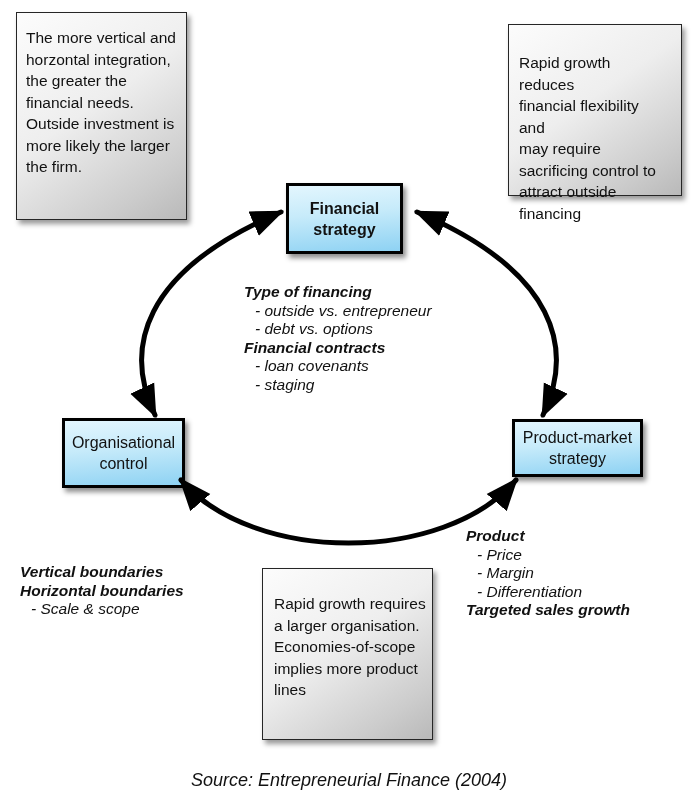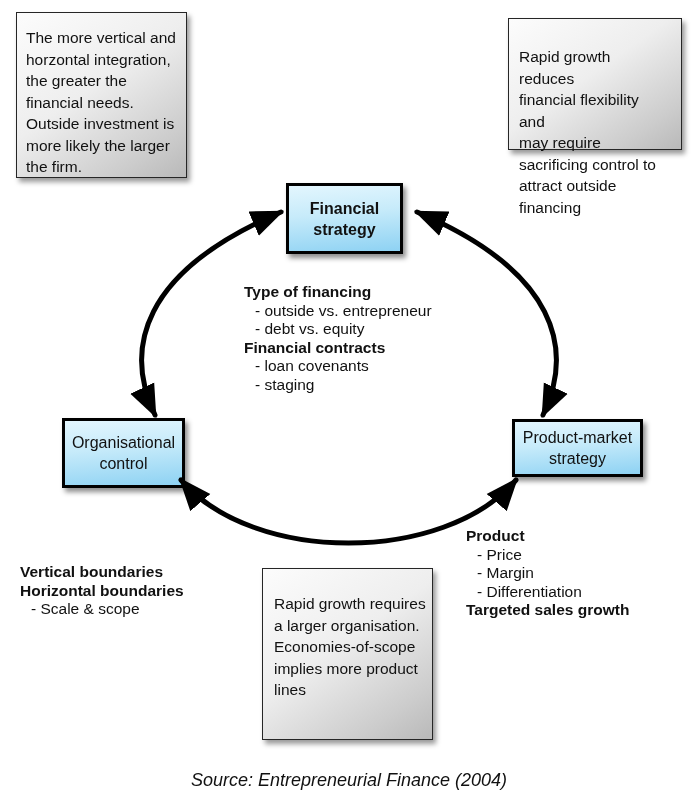--- a/index.html
+++ b/index.html
@@ -10,22 +10,22 @@
   
   .callout{
     position:absolute;
     border:1.5px solid #262626;
     background:linear-gradient(145deg,#fcfcfc 0%,#eeeeee 45%,#cccccc 82%,#b9b9b9 100%);
     box-shadow:3px 4px 5px rgba(0,0,0,0.40);
     font-size:15.5px;line-height:21.5px;
     white-space:pre-line;
     box-sizing:border-box;
   }
-  .callout.tl{left:16px;top:12px;width:171px;height:166px;padding:14px 8px 0 9px;}
-  .callout.tr{left:508px;top:18px;width:174px;height:132px;padding:27px 20px 0 10px;}
+  .callout.tl{left:16px;top:12px;width:171px;height:208px;padding:14px 8px 0 9px;}
+  .callout.tr{left:508px;top:24px;width:174px;height:172px;padding:27px 20px 0 10px;}
   .callout.bc{left:262px;top:568px;width:171px;height:172px;padding:24px 4px 0 11px;}
   
   .strategy{
     position:absolute;
     border:3px solid #000000;
     background:linear-gradient(175deg,#e3f6fe 0%,#c7ebfa 42%,#8ed2f3 100%);
     box-shadow:3px 4px 5px rgba(0,0,0,0.45);
     display:flex;align-items:center;justify-content:center;
     text-align:center;font-size:16px;line-height:21px;
     white-space:pre-line;box-sizing:border-box;
@@ -37,21 +37,21 @@
   .note{position:absolute;}
   .note-line{font-size:15.5px;line-height:18.5px;white-space:pre;}
   .note-line.bold{font-weight:bold;}
   .note-line.indent{padding-left:11px;}
   .note.financing{left:244px;top:283px;}
   .note.organisation{left:20px;top:563px;}
   .note.product{left:466px;top:527px;}
   
   svg.arrows{position:absolute;left:0;top:0;z-index:5;pointer-events:none;}
   .callout,.strategy{z-index:2;}
-  .note{z-index:3;}
+  .note{z-index:3;font-style:italic;}
   .source{
     position:absolute;left:0;top:770px;width:698px;text-align:center;
     font-style:italic;font-size:18px;color:#111;z-index:3;
   }
 </style>
 </head>
 <body>
 
 <div class="canvas">
 
@@ -92,21 +92,21 @@
       </marker>
     </defs>
     <path d="M 155 415 C 124 350, 140 272, 281 212" fill="none" stroke="#000000" stroke-width="5" stroke-linecap="round" marker-start="url(#ah)" marker-end="url(#ah)"></path>
     <path d="M 417 212 C 558 272, 574 350, 543 415" fill="none" stroke="#000000" stroke-width="5" stroke-linecap="round" marker-start="url(#ah)" marker-end="url(#ah)"></path>
     <path d="M 181 480 C 253 564, 444 564, 516 480" fill="none" stroke="#000000" stroke-width="5" stroke-linecap="round" marker-start="url(#ah)" marker-end="url(#ah)"></path>
   </svg>
 
   <div class="note financing">
     <div class="note-line bold">Type of financing</div>
     <div class="note-line indent">- outside vs. entrepreneur</div>
-    <div class="note-line indent">- debt vs. equity</div>
+    <div class="note-line indent">- debt vs. options</div>
     <div class="note-line bold">Financial contracts</div>
     <div class="note-line indent">- loan covenants</div>
     <div class="note-line indent">- staging</div>
   </div>
 
   <div class="note organisation">
     <div class="note-line bold">Vertical boundaries</div>
     <div class="note-line bold">Horizontal boundaries</div>
     <div class="note-line indent">- Scale &amp; scope</div>
   </div>

